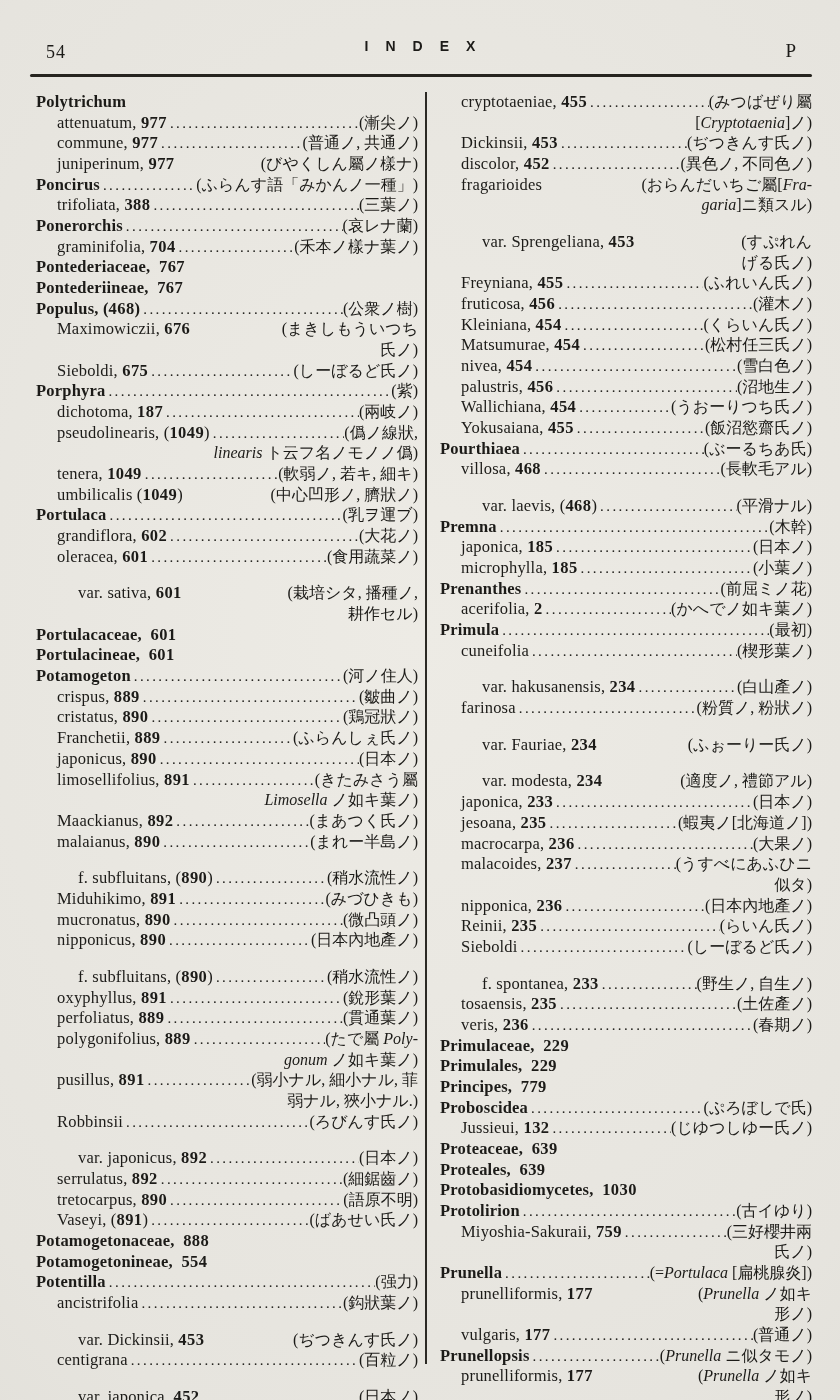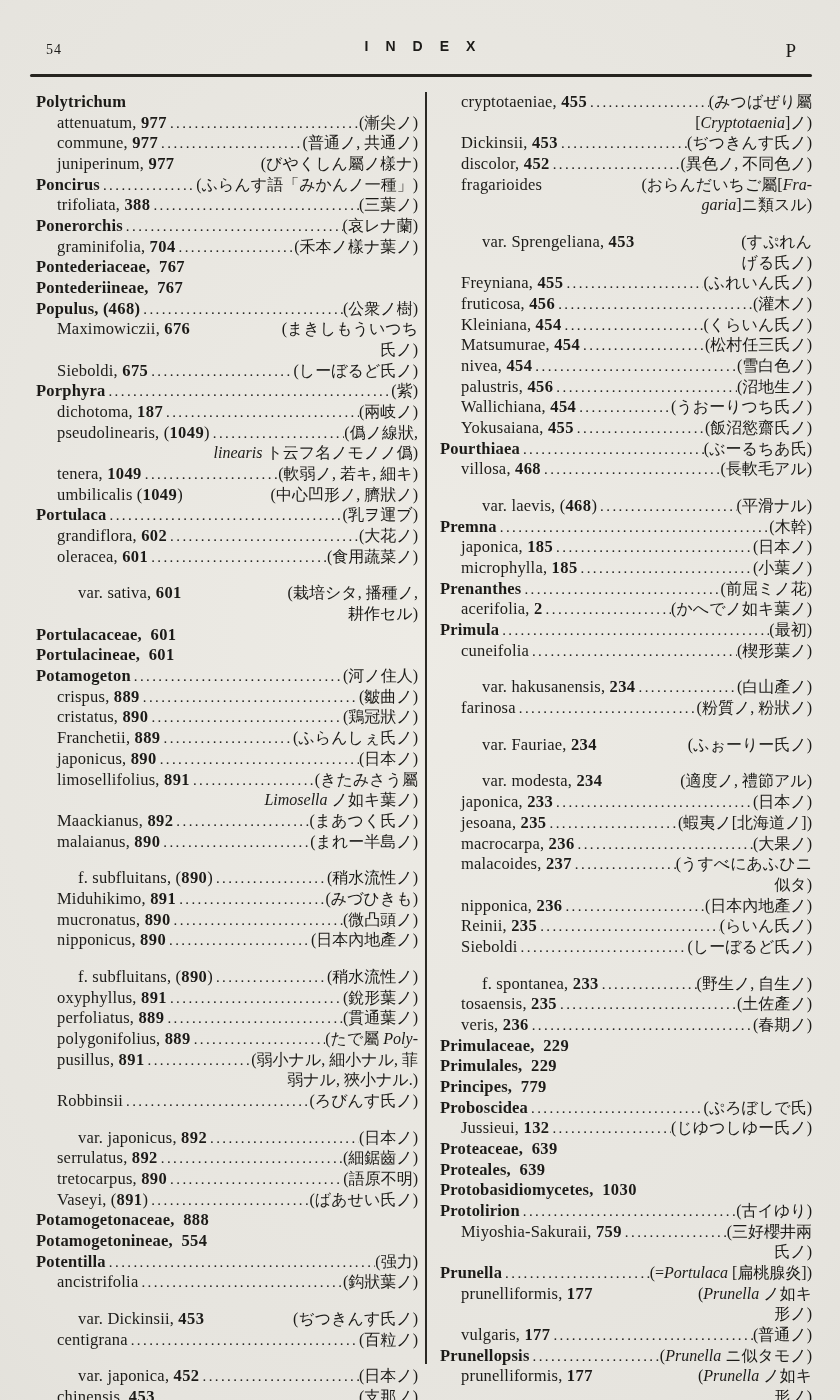--- a/index.html
+++ b/index.html
@@ -9,21 +9,21 @@
     font-family:"Liberation Serif","DejaVu Serif",serif;
   }
   .page{
     position:relative;width:840px;height:1400px;overflow:hidden;
     background:#e8e6e0;
     background-image:
       radial-gradient(ellipse 120% 100% at 50% 45%, #edebe5 0%, #e6e4de 60%, #dddbd4 92%, #cfcdc6 100%);
     color:#1c1b18;
   }
   .hdr{position:absolute;top:36px;left:0;width:100%;height:34px;}
-  .hdr .pno{position:absolute;left:46px;top:6px;font-size:14px;letter-spacing:1px;text-align:center;}
+  .hdr .pno{position:absolute;left:46px;top:6px;font-size:18px;letter-spacing:1px;text-align:center;}
   .hdr .ttl{
     position:absolute;left:0;right:0;top:2px;text-align:center;
     font-family:"Liberation Sans","DejaVu Sans",sans-serif;
     font-size:14px;font-weight:600;letter-spacing:17px;text-indent:17px;
   }
   .hdr .sec{position:absolute;right:44px;top:4px;font-size:19px;}
   .rule{position:absolute;top:74px;left:30px;width:782px;height:3px;background:#26241f;border-radius:2px;}
   .vrule{position:absolute;top:92px;left:425px;width:2px;height:1272px;background:#2c2a25;}
   .cols{position:absolute;top:92px;left:36px;width:776px;display:flex;justify-content:flex-end;}
   .col{box-sizing:border-box;}
@@ -253,20 +253,23 @@
         <div class="line ind1">
           <span class="name">perfoliatus, <b>889</b></span>
           <span class="gap dots">..........................................................................................</span>
           <span class="note">(貫通葉ノ)</span>
         </div>
         <div class="line ind1">
           <span class="name">polygonifolius, <b>889</b></span>
           <span class="gap dots">..........................................................................................</span>
           <span class="note">(たで屬 <i>Poly-</i></span>
         </div>
+        <div class="line cont">
+          <span class="note"><i>gonum</i> ノ如キ葉ノ)</span>
+        </div>
         <div class="line ind1">
           <span class="name">pusillus, <b>891</b></span>
           <span class="gap dots">..........................................................................................</span>
           <span class="note">(弱小ナル, 細小ナル, 菲</span>
         </div>
         <div class="line cont">
           <span class="note">弱ナル, 狹小ナル.)</span>
         </div>
         <div class="line ind1">
           <span class="name">Robbinsii</span>

